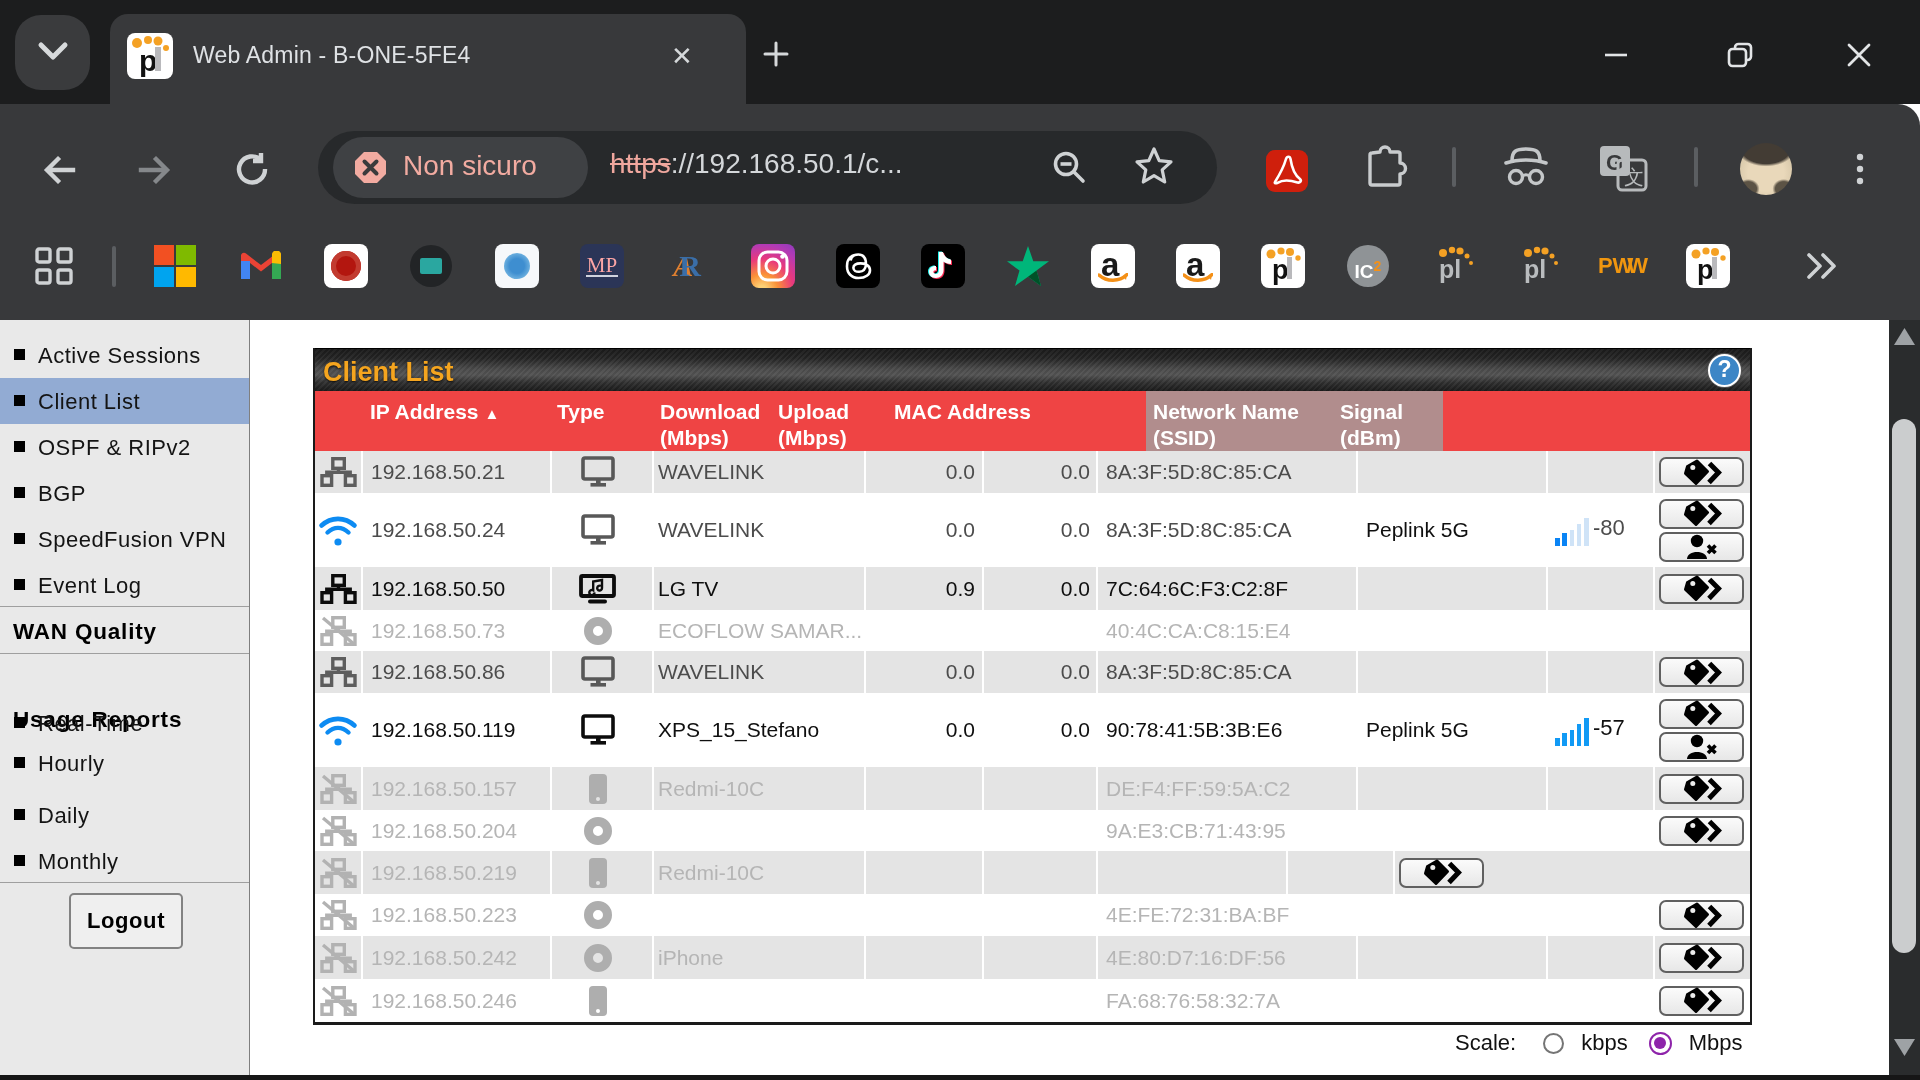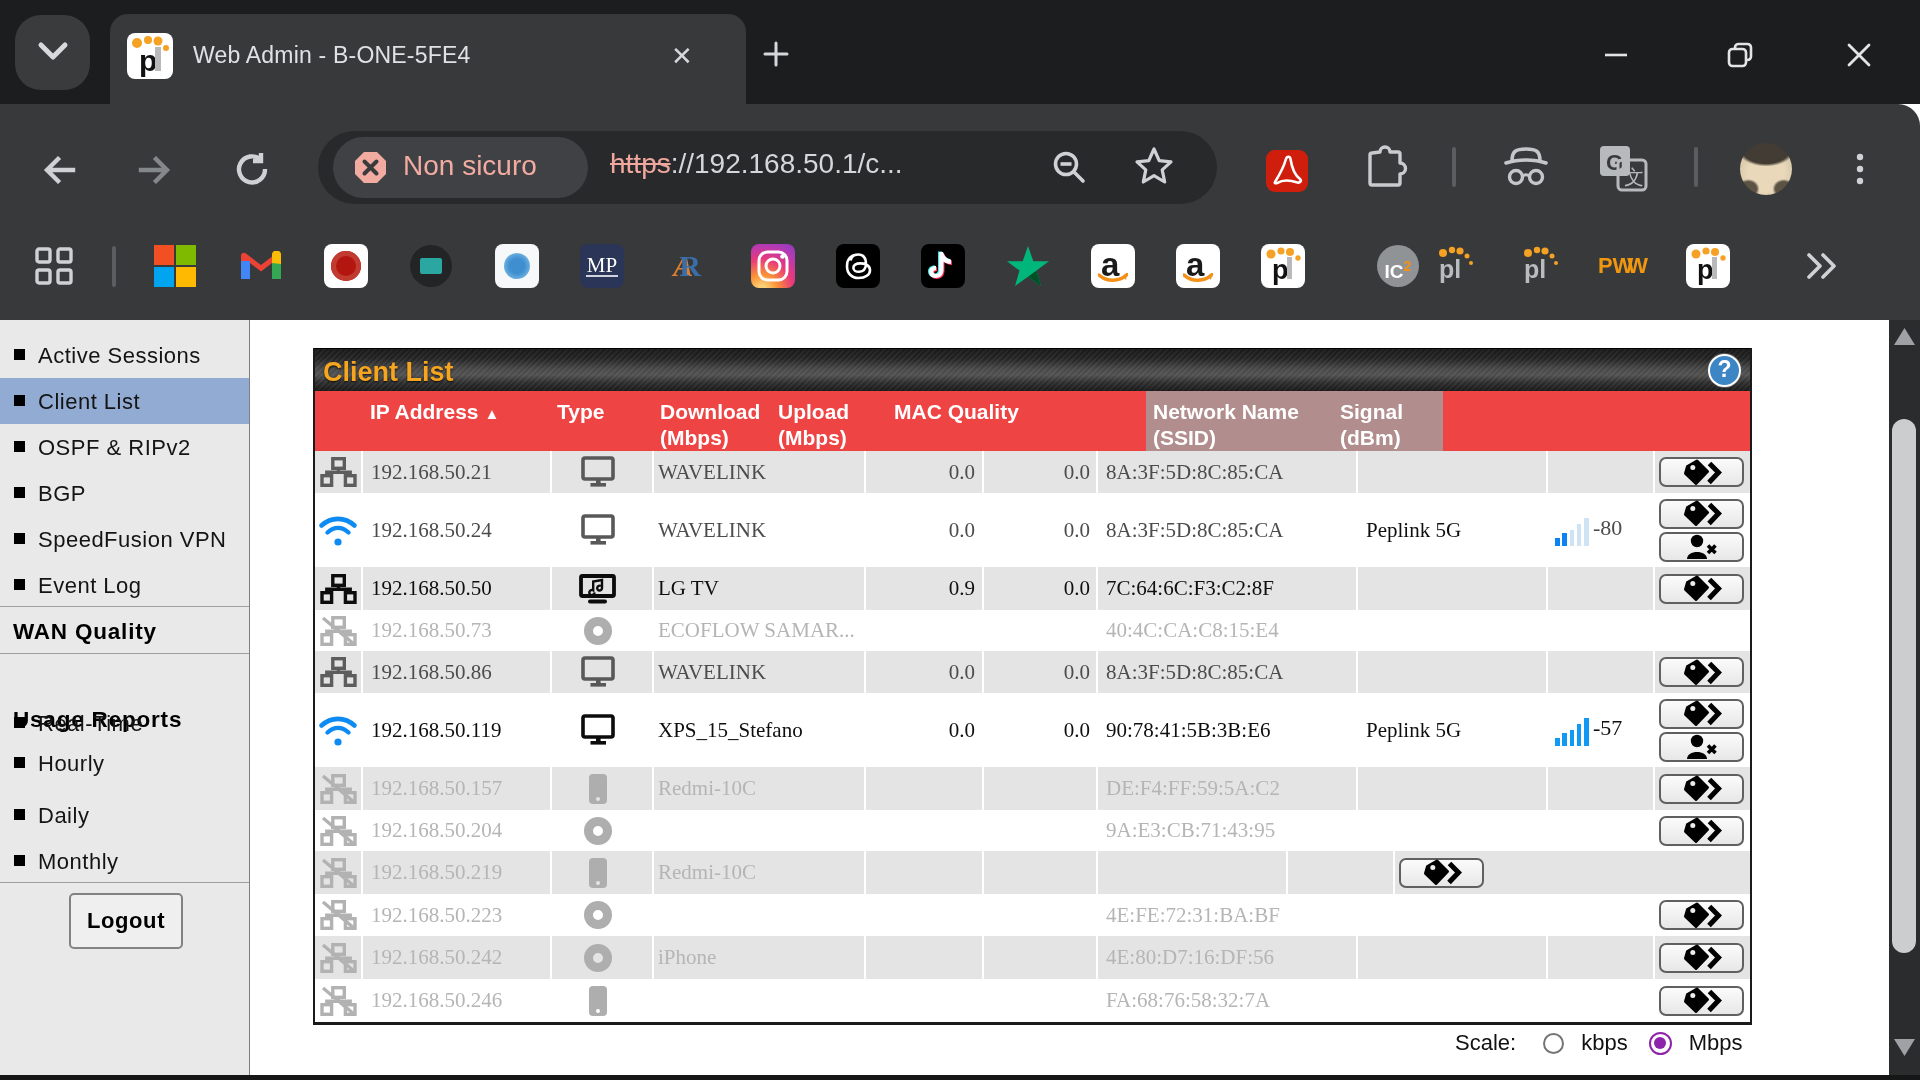--- a/index.html
+++ b/index.html
@@ -55,21 +55,21 @@
   #tbl { left:313px; top:28px; width:1439px; border-left:2px solid #1a1a1a; border-right:2px solid #1a1a1a; border-bottom:3px solid #1a1a1a; }
   #ttitle { height:43px; position:relative; border-top:1px solid #000;
     background: linear-gradient(180deg, rgba(0,0,0,0.30) 0%, rgba(0,0,0,0.05) 22%, rgba(255,255,255,0.16) 48%, rgba(255,255,255,0.20) 62%, rgba(255,255,255,0.04) 80%, rgba(0,0,0,0.30) 100%),
       repeating-linear-gradient(135deg, #242424 0 2px, #313131 2px 4px);
   }
   #ttitle .cap { position:absolute; left:8px; top:8px; color:#f5a51f; font-size:27px; font-weight:bold; text-shadow:0 1px 2px rgba(0,0,0,0.8); }
   #qmark { position:absolute; right:9px; top:5px; width:33px; height:33px; border-radius:50%; background:#3c86c6; border:2.5px solid #fff; box-shadow:0 0 0 1px #555; color:#fff; font-weight:bold; font-size:23px; text-align:center; line-height:27px; }
   #thead { height:60px; background:#ef4444; display:flex; color:#fff; font-size:21px; font-weight:bold; }
   #thead .hc { padding-top:8px; line-height:26px; }
   .mauve { background:#b18d8d; }
-  .row { display:flex; align-items:center;font-family:Liberation Serif, serif; }
+  .row { display:flex; align-items:center; }
   .row.gray { background:#e4e4e4; }
   .row .c { height:100%; border-right:2px solid #fff; display:flex; align-items:center; white-space:nowrap; overflow:hidden; }
   .row .c:last-child { border-right:none; }
   .c0 { width:48px; justify-content:center; }
   .c1 { width:189px; padding-left:8px; }
   .c2 { width:102px; justify-content:center; padding-right:9px; }
   .c3 { width:212px; padding-left:4px; }
   .c4 { width:118px; justify-content:flex-end; padding-right:7px; }
   .c5 { width:114px; justify-content:flex-end; padding-right:6px; }
   .c6 { width:260px; padding-left:8px; }
@@ -211,21 +211,21 @@
     <div style="width:30px; height:30px; border-radius:50%; background:#b3160f; box-shadow:inset 0 0 0 5px #c23b30;"></div>
   </div>
   <div class="bm" style="left:409px;">
     <div style="width:42px; height:42px; border-radius:50%; background:#222426; display:flex; align-items:center; justify-content:center;">
         <div style="width:22px; height:16px; background:#2aa7a0; border-radius:2px;"></div>
       </div>
   </div>
   <div class="bm bmbox" style="left:495px; background:#f6f8fa;">
     <div style="width:26px; height:26px; border-radius:50%; background:radial-gradient(circle, #3e8ed0 0 40%, #6aaede 70%, rgba(246,248,250,0));"></div>
   </div>
-  <div class="bm bmbox" style="left:580px; background:#2b3557; font-family:'Liberation Serif',serif; color:#ffffff; font-size:21px; flex-direction:column;text-align:center;">
+  <div class="bm bmbox" style="left:580px; background:#2b3557; font-family:'Liberation Serif',serif; color:#fca5a5; font-size:21px; flex-direction:column;text-align:center;">
     <div style="border-bottom:2px solid #cfd3de; line-height:20px; padding:0 1px;">MP</div>
   </div>
   <div class="bm" style="left:665px; font-size:30px; font-weight:bold;">
     <span style="color:#e08030; font-family:'Liberation Serif',serif; font-style:italic; margin-right:-14px;">A</span>
       <span style="color:#3a6ea8; font-family:'Liberation Serif',serif;">R</span>
   </div>
   <div class="bm bmbox" style="left:751px; background:radial-gradient(circle at 25% 105%, #fdd075 0 8%, #fa9137 28%, #e9397c 55%, #b33ab4 80%, #8d3bbf);">
     <svg width="42" height="42" viewBox="0 0 42 42">
         <g fill="none" stroke="#fff" stroke-width="3">
           <rect x="7" y="7" width="28" height="28" rx="8.5"></rect>
@@ -273,21 +273,21 @@
   <div class="bm bmbox" style="left:1261px; background:#fff;">
     <svg width="42" height="42" viewBox="0 0 42 42">
         <circle cx="9" cy="9" r="4.5" fill="#f4a124"></circle>
         <circle cx="19" cy="6" r="3.6" fill="#f4a124"></circle>
         <circle cx="28" cy="7" r="4" fill="#f4a124"></circle>
         <circle cx="36" cy="13" r="2.7" fill="#f4a124"></circle>
         <text x="10" y="34" font-family="Liberation Sans" font-size="27" font-weight="bold" fill="#111">p</text>
         <rect x="25" y="12" width="5" height="22" fill="#b9b9bc"></rect>
       </svg>
   </div>
-  <div class="bm" style="left:1376px;">
+  <div class="bm" style="left:1346px;">
     <div style="width:42px; height:42px; border-radius:50%; background:#8f9396; color:#fff; font-weight:bold; font-size:19px; text-align:center; line-height:42px;">IC<span style="color:#f49017; font-size:14px; vertical-align:super;">2</span></div>
   </div>
   <div class="bm" style="left:1431px;">
     <svg width="44" height="42" viewBox="0 0 44 42">
         <circle cx="12" cy="8" r="4" fill="#f4a124"></circle>
         <circle cx="21" cy="5" r="3.2" fill="#f4a124"></circle>
         <circle cx="29" cy="6" r="3.6" fill="#f4a124"></circle>
         <circle cx="36" cy="11" r="2.5" fill="#f4a124"></circle>
         <circle cx="40" cy="18" r="2" fill="#f4a124"></circle>
         <text x="8" y="33" font-family="Liberation Sans" font-size="25" font-weight="bold" fill="#b9bcbe">pl</text>
@@ -377,21 +377,21 @@
     <div id="ttitle">
         <div class="cap">Client List</div>
         <div id="qmark">?</div>
       </div>
     <div id="thead">
       <div class="hc c0h" style="width:48px;"></div>
       <div class="hc" style="width:189px; padding-left:7px;">IP Address <span style="font-size:15px;">▲</span></div>
       <div class="hc" style="width:102px; padding-left:5px;">Type</div>
       <div class="hc" style="width:118px; padding-left:6px;">Download (Mbps)</div>
       <div class="hc" style="width:114px; padding-left:6px;">Upload (Mbps)</div>
-      <div class="hc" style="width:260px; padding-left:8px;">MAC Quality</div>
+      <div class="hc" style="width:260px; padding-left:8px;">MAC Address</div>
       <div class="hc mauve" style="width:190px; padding-left:7px;">Network Name (SSID)</div>
       <div class="hc mauve" style="width:107px; padding-left:4px;">Signal (dBm)</div>
       <div class="hc" style="flex:1;"></div>
     </div>
 
     <div class="row gray" style="height:42px;">
       <div class="c c0">
           <svg width="37" height="30" viewBox="0 0 37 30">
             <g fill="none" stroke="#5d5d5d" stroke-width="3.4">
               <rect x="12.8" y="1.7" width="11.5" height="9.6"></rect>

